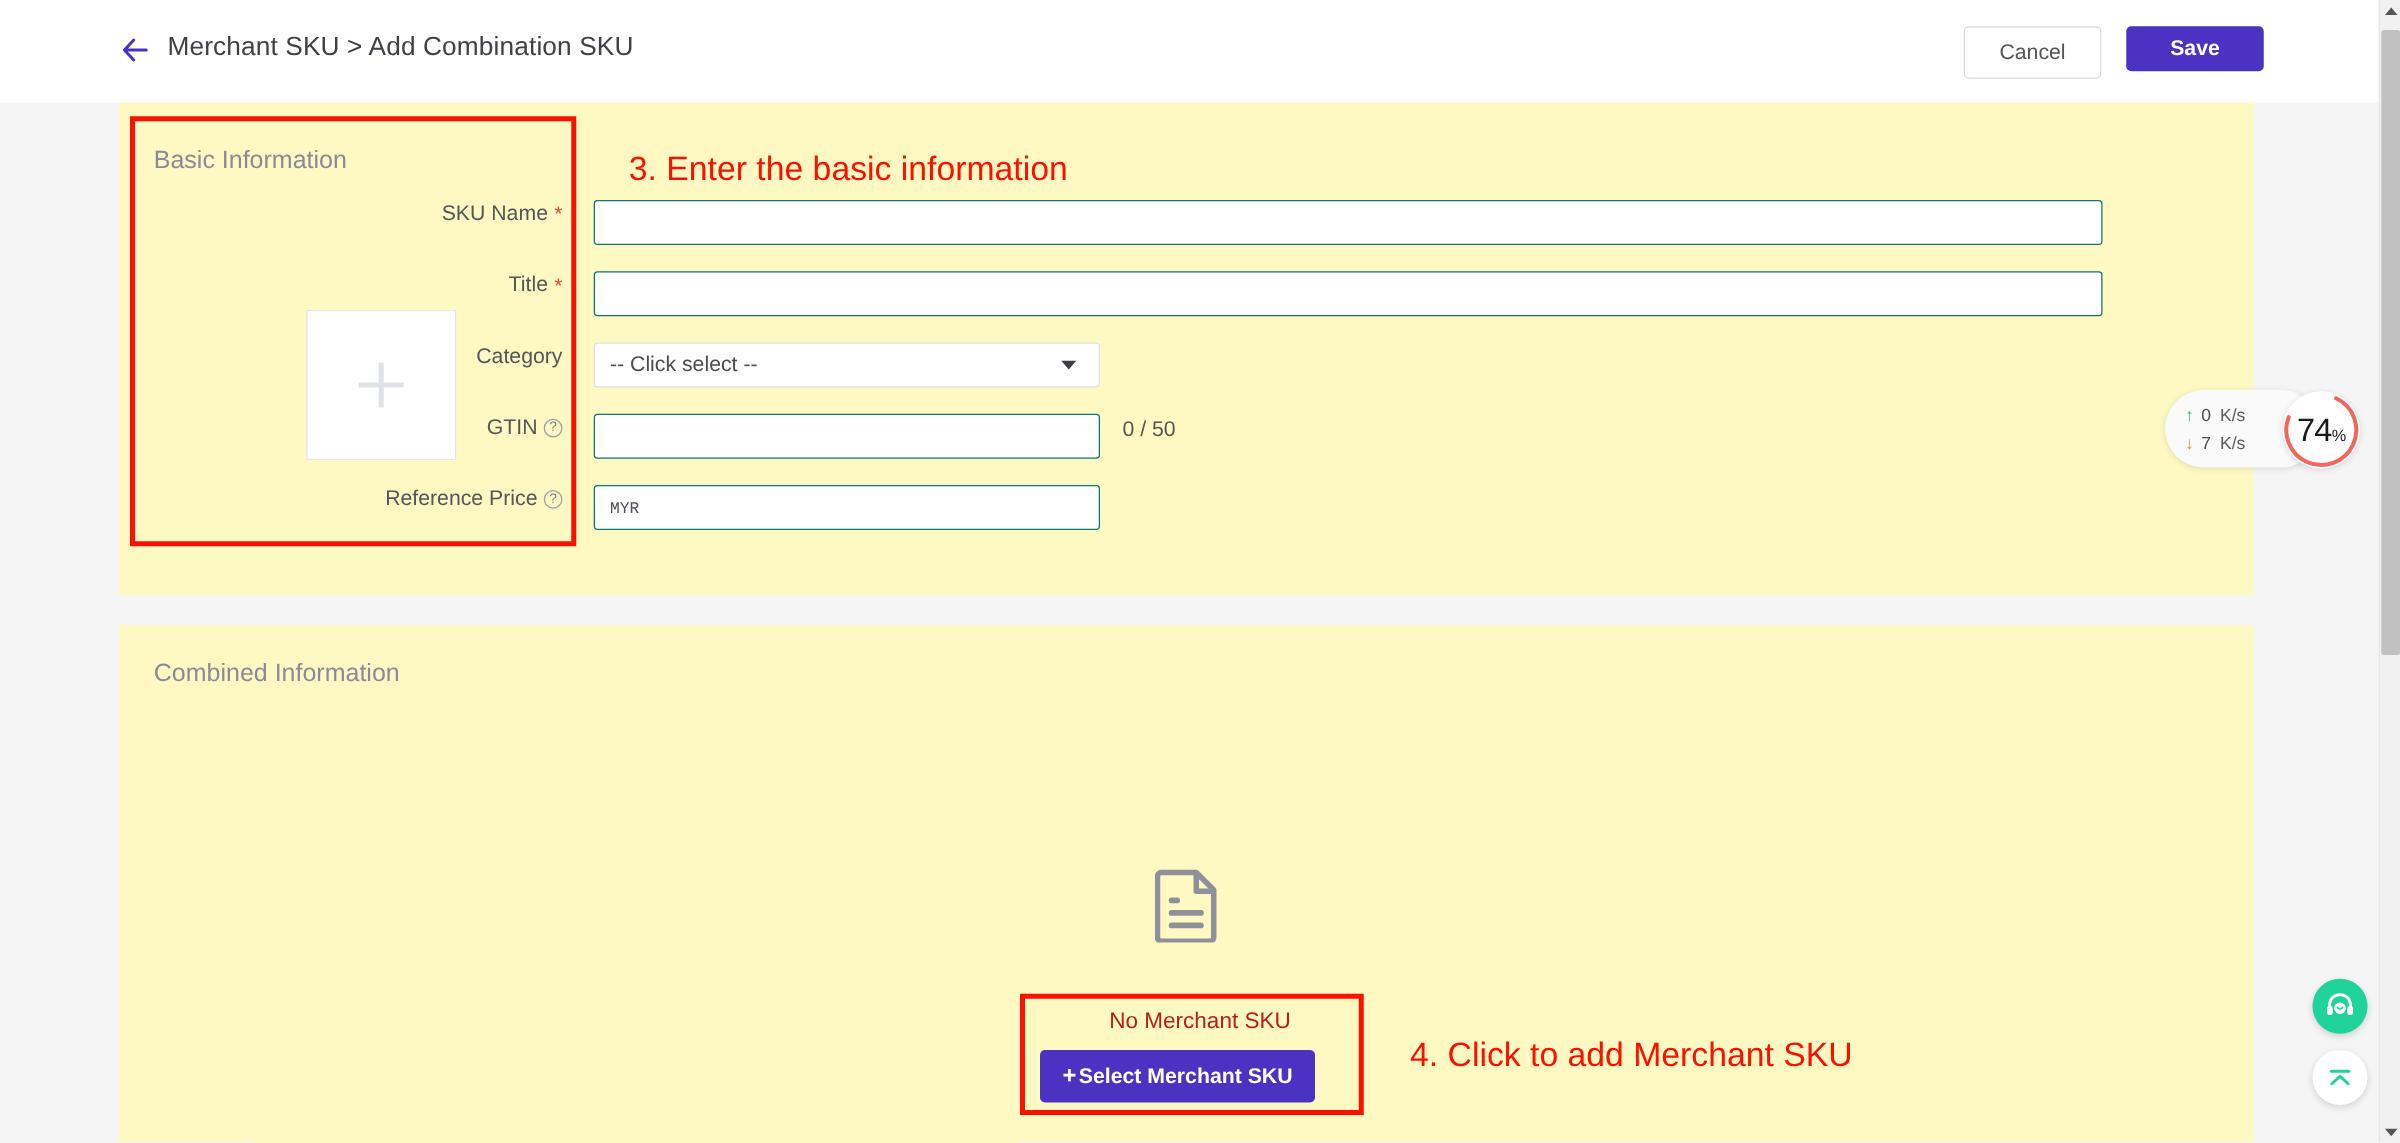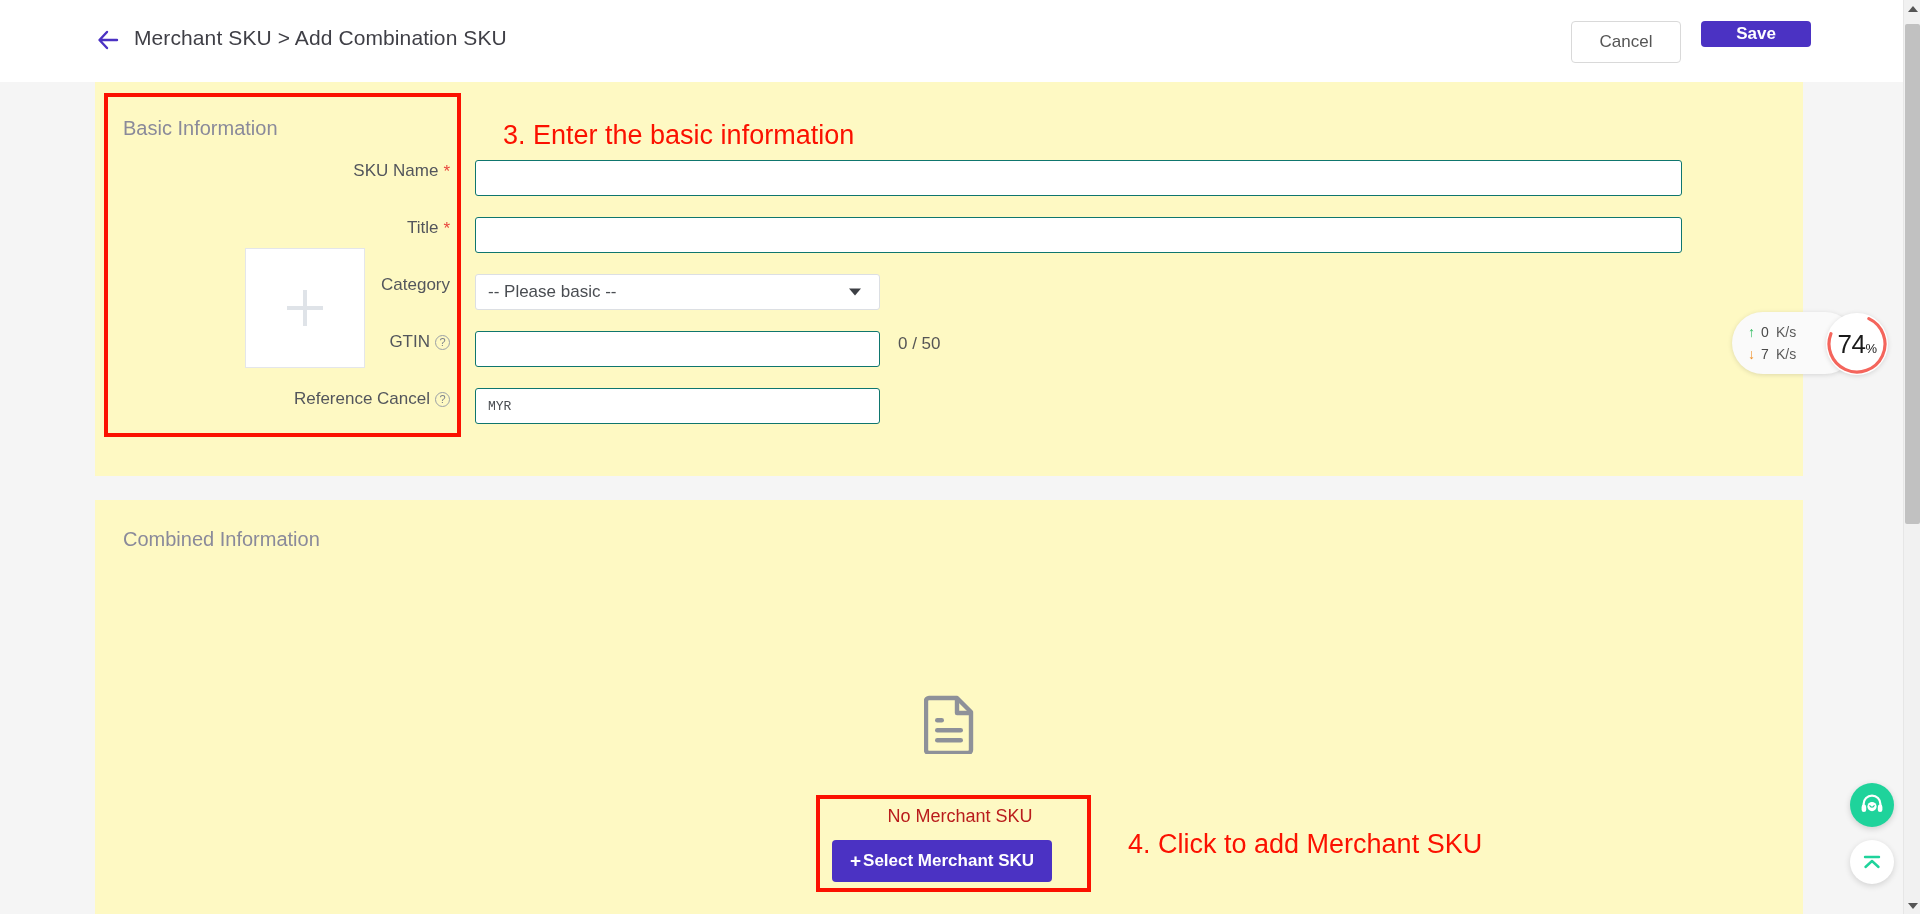--- a/index.html
+++ b/index.html
@@ -34,21 +34,21 @@
   .btn-cancel {
     position: absolute; right: 222px; top: 21px;
     width: 110px; height: 42px;
     background: #ffffff;
     border: 1px solid #d9d9d9; border-radius: 4px;
     font-size: 17px; color: #555; font-family: inherit;
     cursor: pointer;
   }
   .btn-save {
     position: absolute; right: 92px; top: 21px;
-    width: 110px; height: 26px;
+    width: 110px; height: 36px;
     background: #4b32c3;
     border: none; border-radius: 4px;
     font-size: 17px; color: #ffffff; font-family: inherit;
     font-weight: 600;
     cursor: pointer;
   }
 
   
   .card {
     position: absolute; left: 95px;
@@ -290,30 +290,30 @@
     <span class="req">*</span>
   </div>
   <div class="flabel" style="left:250px; top:275px; width:200px;">
     <span>Category</span>
   </div>
   <div class="flabel" style="left:250px; top:332px; width:200px;">
     <span>GTIN</span>
     <span class="qmark">?</span>
   </div>
   <div class="flabel" style="left:230px; top:389px; width:220px;">
-    <span>Reference Cancel</span>
+    <span>Reference Price</span>
     <span class="qmark">?</span>
   </div>
 
   <input class="finput" style="left: 475px; top: 160px; width: 1207px;" value="">
 
   <input class="finput" style="left: 475px; top: 217px; width: 1207px;" value="">
 
   <div class="fselect" style="left:475px; top:274px;">
-    <span class="sel-text">-- Please basic --</span>
+    <span class="sel-text">-- Click select --</span>
     <span class="caret"></span>
   </div>
 
   <input class="finput" style="left: 475px; top: 331px; width: 405px;" value="">
   <div class="counter" style="left:898px; top:334px;">0 / 50</div>
 
   <input class="finput" style="left: 475px; top: 388px; width: 405px;" value="MYR">
 
   <div class="card" id="card-combined">
     <div class="card-title" id="combined-title">Combined Information</div>

